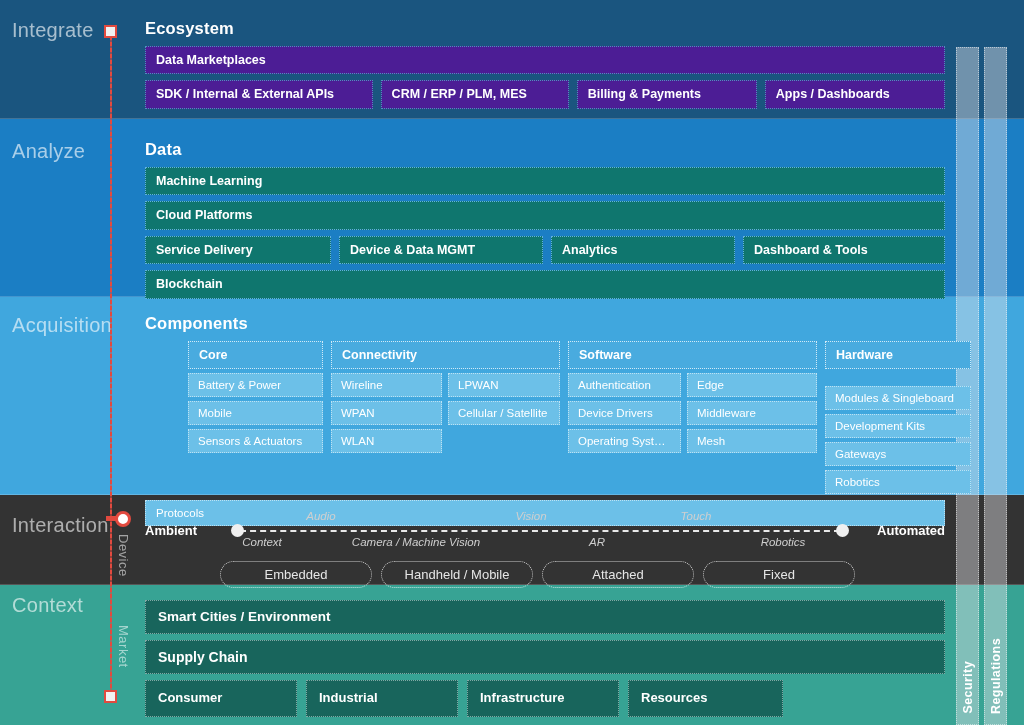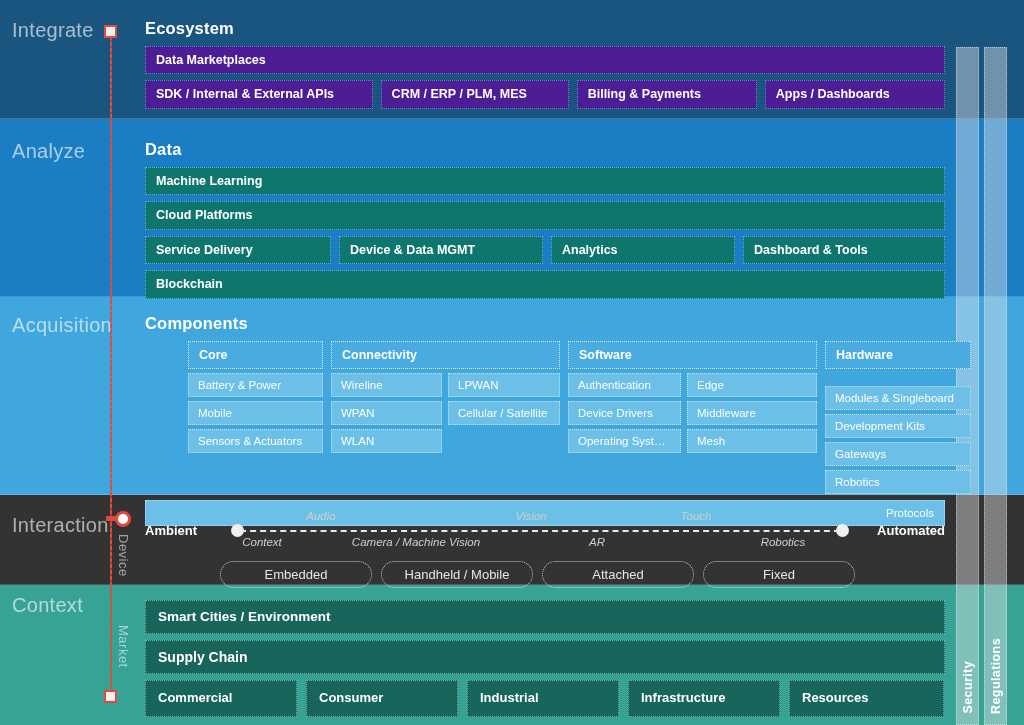--- a/index.html
+++ b/index.html
@@ -260,21 +260,21 @@
             <div class="item">Modules &amp; Singleboard</div>
             <div class="item">Development Kits</div>
             <div class="item">Gateways</div>
             <div class="item">Robotics</div>
           </div>
         </div>
       </div>
 
     </div>
 
-    <div class="protocols" style="text-align:right;">Protocols</div>
+    <div class="protocols" style="">Protocols</div>
   </div>
 
   <div class="content" style="top:505px;">
     <div class="spectrum">
       <div class="spec-end spec-end-left">Ambient</div>
       <div class="spec-end spec-end-right">Automated</div>
       <div class="spec-line"></div>
       <div class="spec-dot spec-dot-l"></div>
       <div class="spec-dot spec-dot-r"></div>
 
@@ -297,21 +297,20 @@
   </div>
 
   <div class="content" style="top:600px;">
     <div class="row">
       <div class="chip chip-ctx" style="width:800px;padding:8px 12px;font-size:13.5px;">Smart Cities / Environment</div>
     </div>
     <div class="row">
       <div class="chip chip-ctx" style="width:800px;padding:8px 12px;font-size:14px;">Supply Chain</div>
     </div>
     <div class="row" style="margin-top:4px;gap:9px;">
-      <div class="chip chip-ctx chip-ctx-tall" style="width:152px;">Commercial</div>
       <div class="chip chip-ctx chip-ctx-tall" style="width:152px;">Consumer</div>
       <div class="chip chip-ctx chip-ctx-tall" style="width:152px;">Industrial</div>
       <div class="chip chip-ctx chip-ctx-tall" style="width:152px;">Infrastructure</div>
       <div class="chip chip-ctx chip-ctx-tall" style="width:155px;">Resources</div>
     </div>
   </div>
 
 </div>
 
 </body></html>

